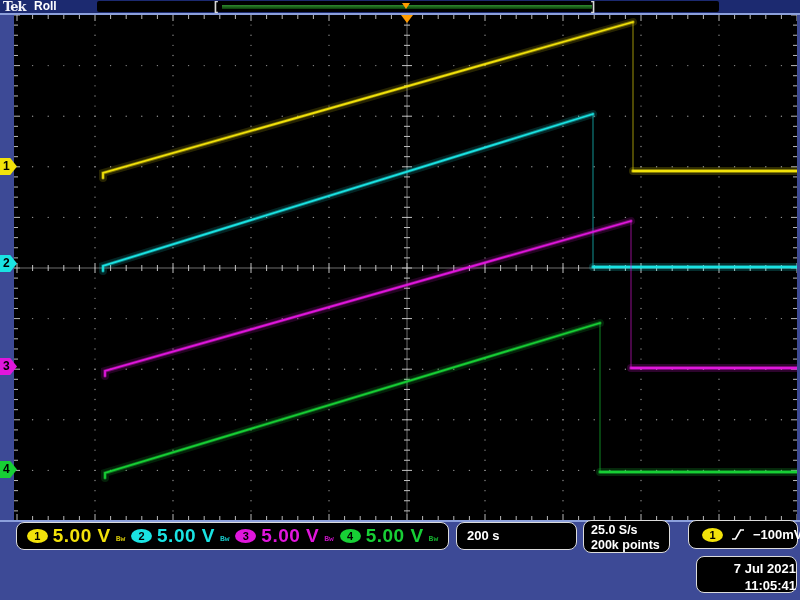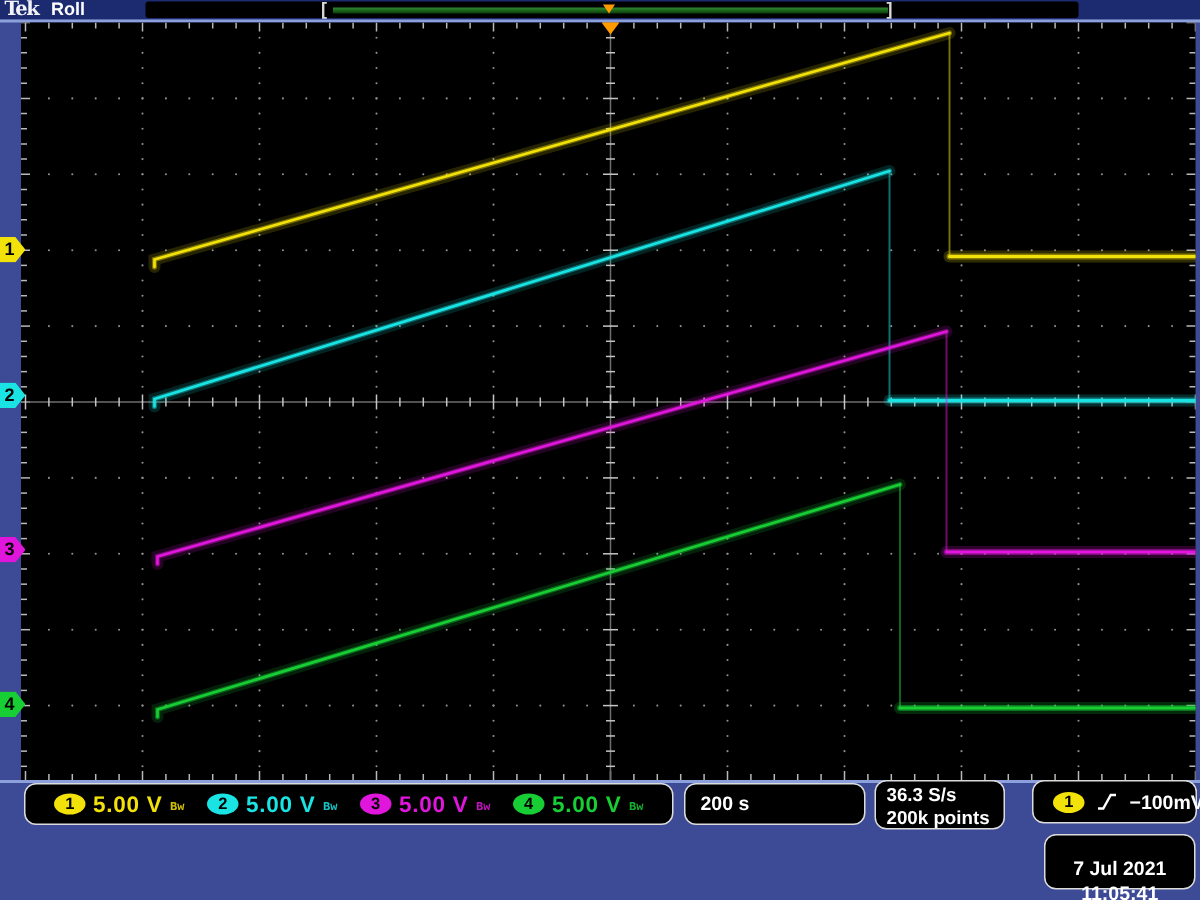--- a/index.html
+++ b/index.html
@@ -35,29 +35,29 @@
     color:#000;font-weight:bold;font-size:12px;line-height:17px;
     padding-left:3px;box-sizing:border-box;z-index:5;}
   
   .box{position:absolute;background:#000;border:1px solid #dcdcdc;border-radius:8px;
     color:#fff;font-weight:bold;font-size:13px;box-sizing:border-box;}
   .ch-box{left:16px;top:522px;width:433px;height:28px;display:flex;align-items:center;
     justify-content:space-evenly;padding:0 4px;}
   .ch-group{display:flex;align-items:center;gap:5px;}
   .ch-badge{display:inline-block;min-width:21px;height:14px;border-radius:50%;
     color:#000;font-size:11px;line-height:14px;text-align:center;font-weight:bold;}
-  .ch-scale{font-size:15px;letter-spacing:.5px;}
+  .ch-scale{font-size:19px;letter-spacing:.5px;}
   .bw{font-size:8px;font-weight:bold;opacity:.85;transform:translateY(2px);font-family:Liberation Mono, monospace;}
   .h-box{left:456px;top:522px;width:121px;height:28px;line-height:26px;padding-left:10px;}
   .acq-box{left:583px;top:520px;width:87px;height:33px;font-size:12.5px;line-height:15px;padding:2px 0 0 7px;}
   .trig-box{left:688px;top:520px;width:110px;height:29px;display:flex;align-items:center;
     gap:8px;padding-left:13px;}
   .slope{flex:0 0 auto;}
-  .date-box{left:696px;top:556px;width:101px;height:37px;text-align:center;font-size:13px;
-    line-height:17px;padding-top:13px;}
+  .date-box{left:696px;top:556px;width:101px;height:37px;text-align:right;font-size:13px;
+    line-height:17px;padding-top:3px;}
 </style>
 </head>
 <body>
 
 <div class="screen">
 
   <div class="titlebar">
     <span class="tek-logo">Tek</span>
     <span class="mode-label">Roll</span>
     <div class="record-view">
@@ -1227,21 +1227,21 @@
         <span class="ch-scale" style="color: rgb(23, 207, 53);">5.00 V</span>
         <span class="bw" style="color: rgb(23, 207, 53);">Bw</span>
       </div>
     </div>
 
   <div class="box h-box">
     <span>200 s</span>
   </div>
 
   <div class="box acq-box">
-    <div>36.3 S/s</div>
+    <div>25.0 S/s</div>
     <div>200k points</div>
   </div>
 
   <div class="box trig-box">
     <span class="ch-badge" id="trig-badge" style="background: rgb(242, 226, 10);">1</span>
     <svg class="slope" width="14" height="13">
       <polyline points="1,11 4.5,11 9.5,2 13,2" fill="none" stroke="#ffffff" stroke-width="1.6"></polyline>
     </svg>
     <span>−100mV</span>
   </div>

